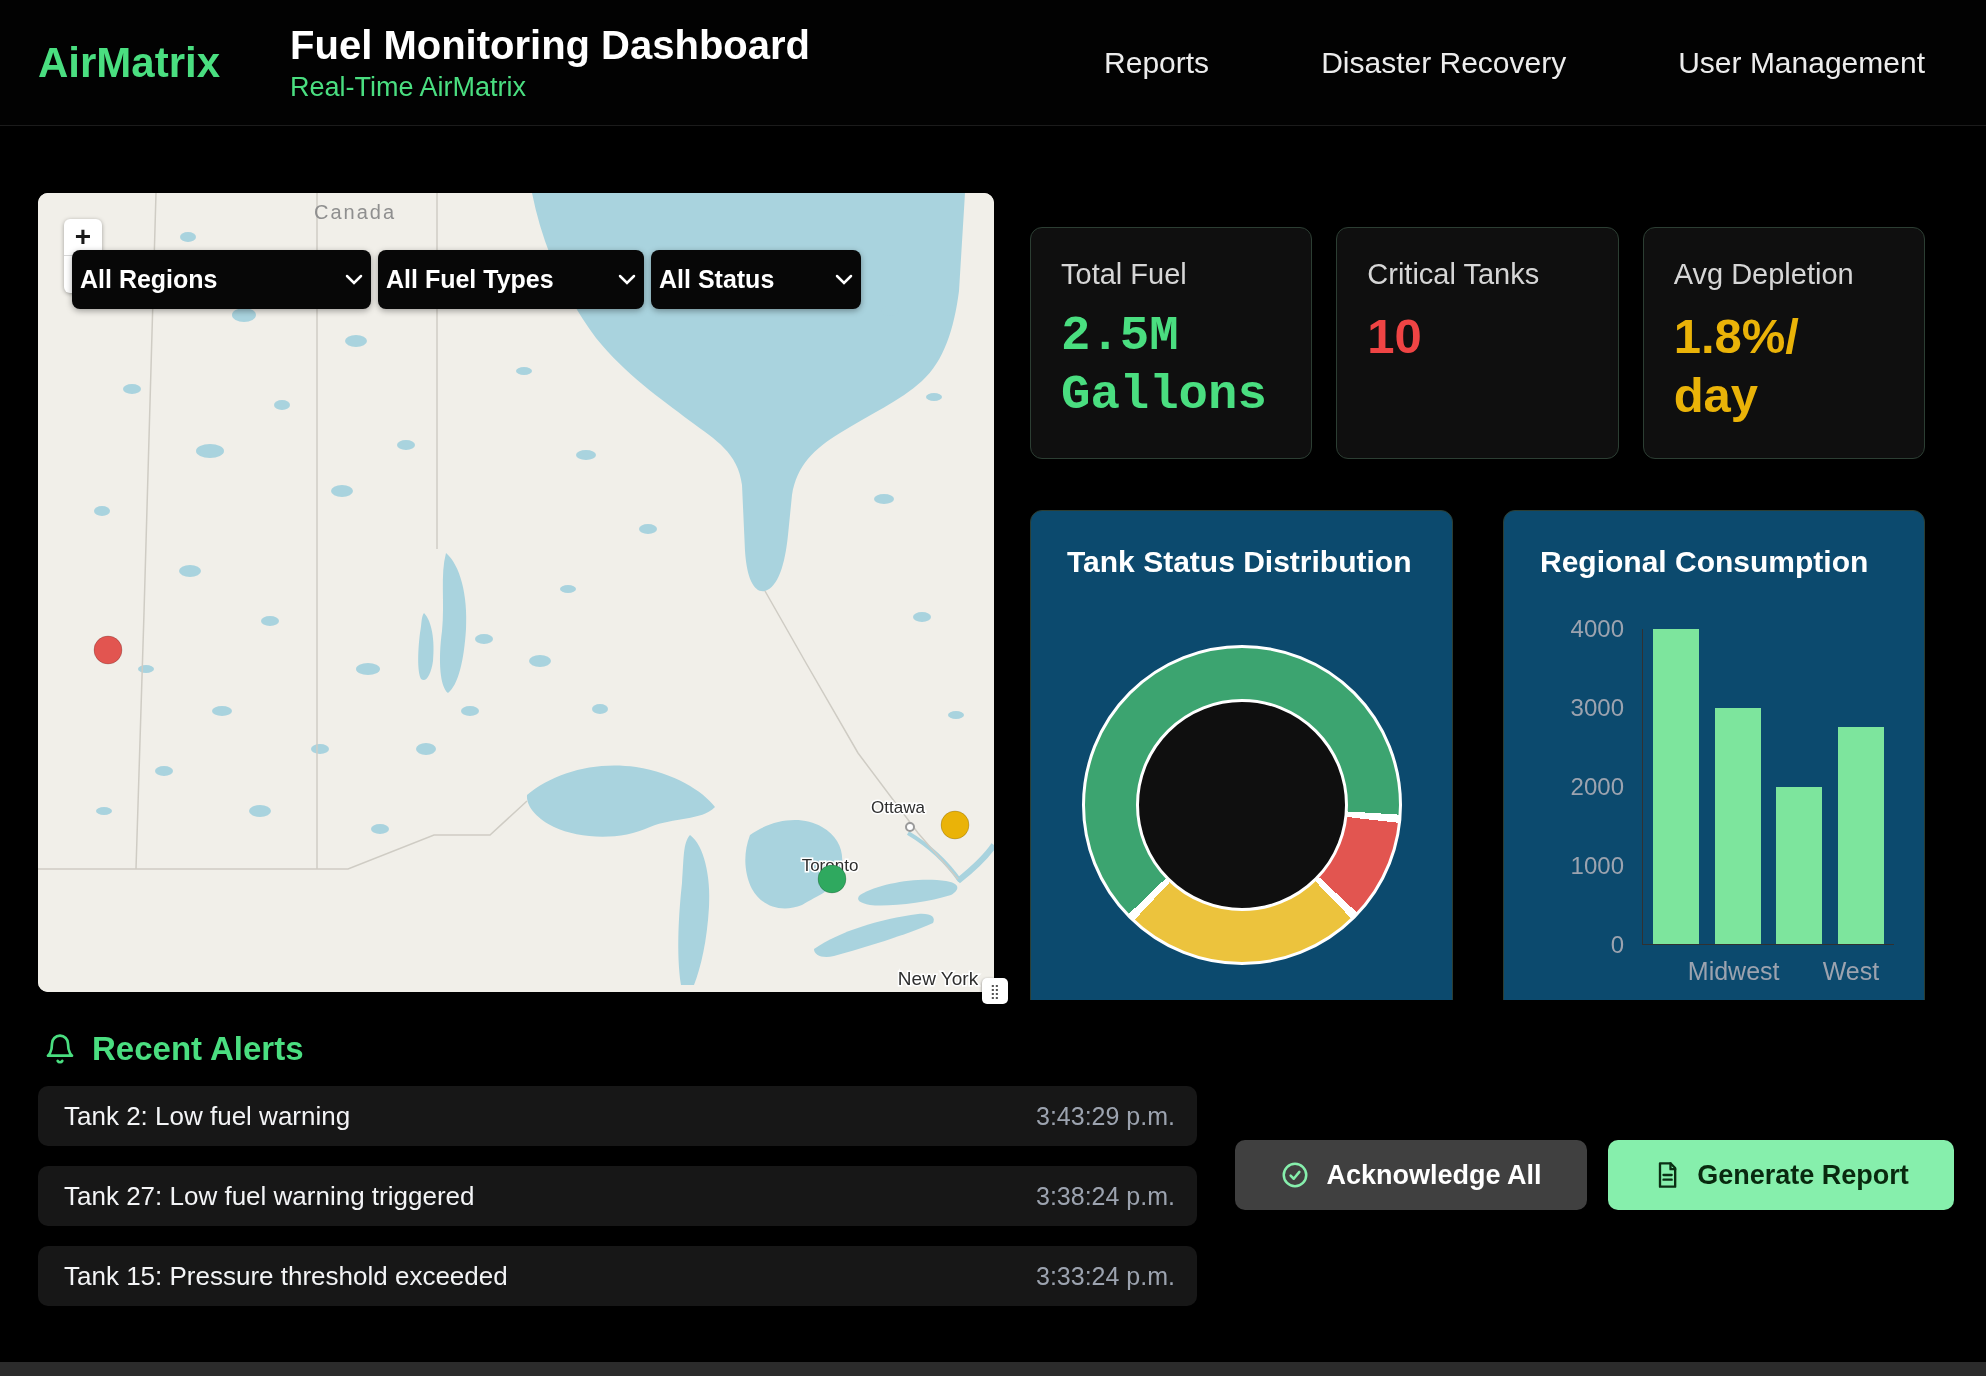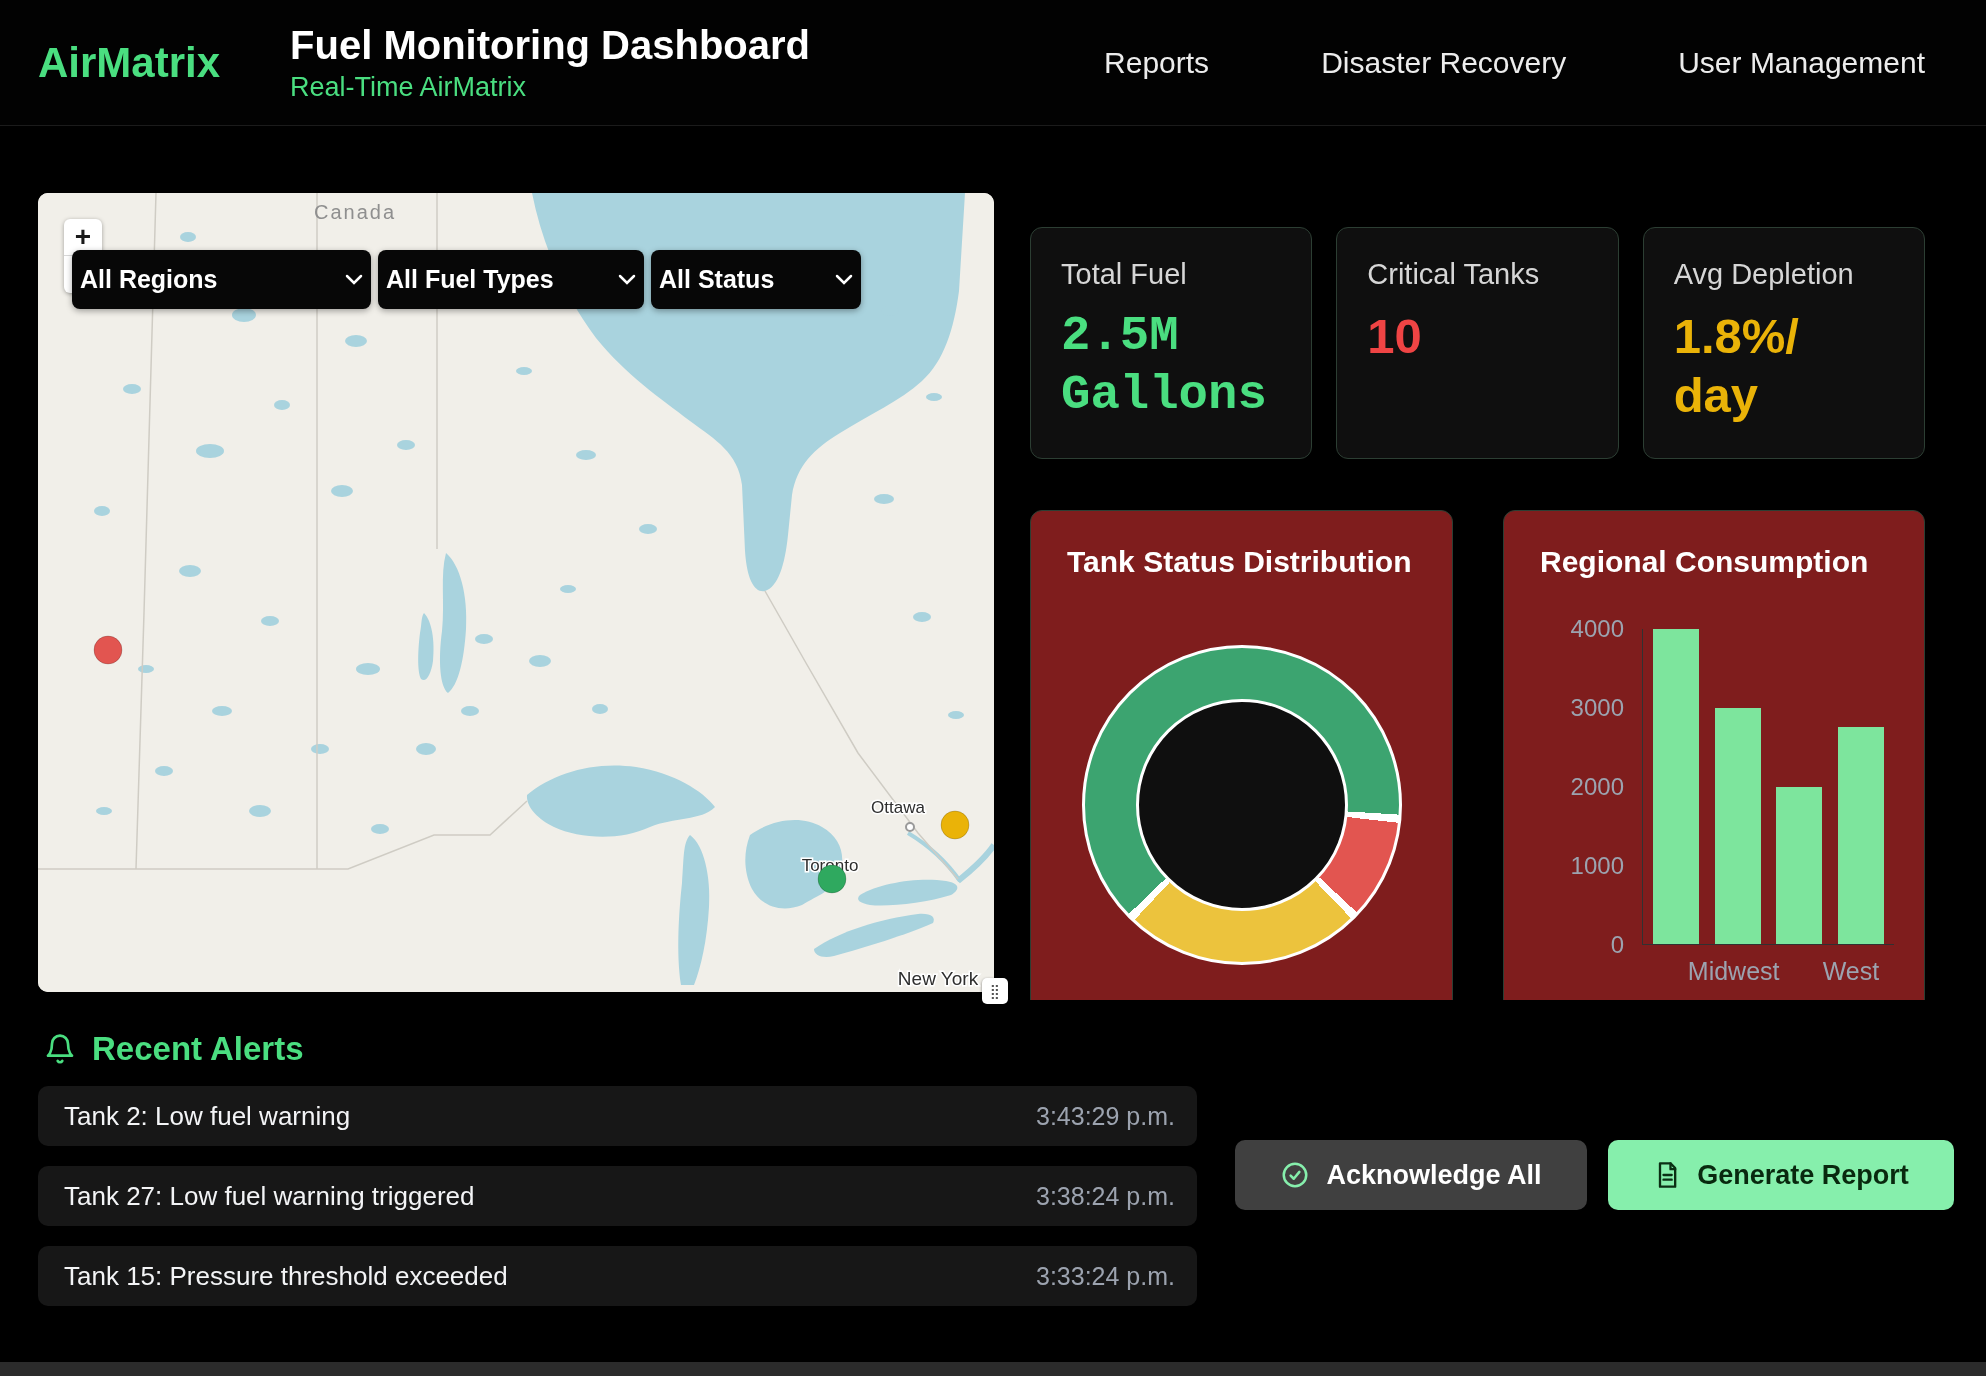--- a/index.html
+++ b/index.html
@@ -39,21 +39,21 @@
                  font-size: 14px; color: #555; box-shadow: 0 1px 3px rgba(0,0,0,.5); cursor: grab; }
 
   
   .stats-row { position: absolute; left: 1030px; top: 227px; width: 895px; display: flex; gap: 24px; }
   .stat-card { flex: 1; height: 232px; background: #0f0f0f; border: 1px solid #2c3e33; border-radius: 12px;
                padding: 30px 30px; }
   .stat-label { font-size: 29px; color: #d6d6d6; }
   .stat-value { font-size: 49px; font-weight: bold; margin-top: 16px; line-height: 1.2; white-space: pre-line; }
 
   
-  .chart-card { position: absolute; top: 510px; height: 560px; background: #7f1d1d;
+  .chart-card { position: absolute; top: 510px; height: 560px; background: #0c4a6e;
                 border: 1px solid #2c3e33; border-radius: 12px; }
   #donut-card { left: 1030px; width: 423px; }
   #bar-card   { left: 1503px; width: 422px; }
   .chart-title { font-size: 30px; font-weight: bold; color: #ffffff; padding: 34px 0 0 36px; }
 
   .donut { width: 320px; height: 320px; border-radius: 50%; border: 3px solid #ffffff;
            margin: 66px auto 0; position: relative; }
   .donut-hole { position: absolute; width: 212px; height: 212px; top: 50%; left: 50%;
                 transform: translate(-50%,-50%); background: #0f0f0f; border: 3px solid #ffffff;
                 border-radius: 50%; }

